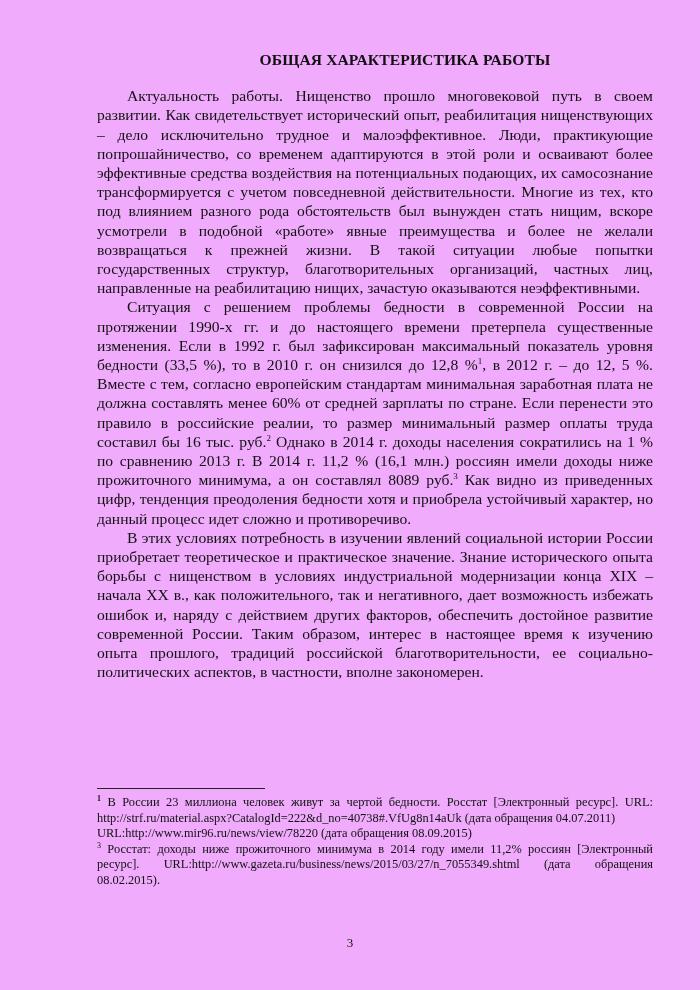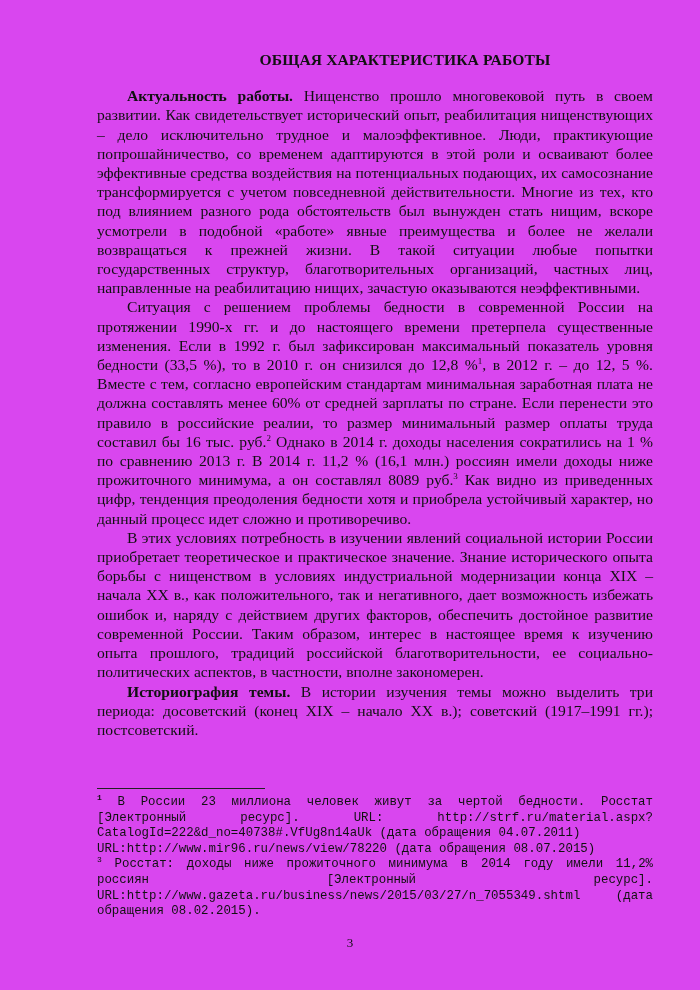--- a/index.html
+++ b/index.html
@@ -1,33 +1,33 @@
 <!DOCTYPE html>
 <html><head>
 <meta charset="utf-8">
 <style>
   html, body { margin: 0; padding: 0; background: #ffffff; }
   body { width: 700px; height: 990px; position: relative; overflow: hidden; color: #111; }
-  .page { position: absolute; left: 0; top: 0; width: 700px; height: 990px; background: #d946ef; }
+  .page { position: absolute; left: 0; top: 0; width: 700px; height: 990px; background: #f0abfc; }
   .content {
     position: absolute; left: 97px; top: 50px; width: 556px;
     font-family: "Liberation Serif", "DejaVu Serif", serif;
     font-size: 15.6px; line-height: 19.2px;
   }
   .title {
     text-align: center; font-weight: bold; font-size: 15.6px; margin: 0 0 17px 0;
     padding-left: 60px; letter-spacing: 0.1px;
   }
   p { margin: 0; text-align: justify; text-indent: 30px; }
-  .b { font-weight: bold; }
+  .b { font-weight: normal; }
   sup { font-size: 9px; line-height: 0; vertical-align: 6px; }
   .rule { position: absolute; left: 97px; top: 788px; width: 168px; height: 0; border-top: 1px solid #222; }
   .footnotes {
     position: absolute; left: 97px; top: 795px; width: 556px;
-    font-family: Liberation Mono, monospace;
+    font-family: Liberation Serif, serif;
     font-size: 12.4px; line-height: 15.6px;
   }
   .fn { text-align: justify; margin: 0; text-indent: 0; }
   .fn sup { font-size: 8px; vertical-align: 5px; }
   .fn-mark-bold { font-weight: bold; font-size: 10px; vertical-align: 4px; }
   .fn-spread { text-align: justify; text-align-last: justify; }
   .pagenum {
     position: absolute; left: 0; width: 700px; top: 935px; text-align: center;
     font-family: "Liberation Serif", "DejaVu Serif", serif; font-size: 13px;
   }
@@ -38,25 +38,24 @@
 <div class="page">
   <div class="content">
     <div class="title">ОБЩАЯ ХАРАКТЕРИСТИКА РАБОТЫ</div>
 
     <p><span class="b">Актуальность работы.</span><span> Нищенство прошло многовековой путь в своем развитии. Как свидетельствует исторический опыт, реабилитация нищенствующих – дело исключительно трудное и малоэффективное. Люди, практикующие попрошайничество, со временем адаптируются в этой роли и осваивают более эффективные средства воздействия на потенциальных подающих, их самосознание трансформируется с учетом повседневной действительности. Многие из тех, кто под влиянием разного рода обстоятельств был вынужден стать нищим, вскоре усмотрели в подобной «работе» явные преимущества и более не желали возвращаться к прежней жизни. В такой ситуации любые попытки государственных структур, благотворительных организаций, частных лиц, направленные на реабилитацию нищих, зачастую оказываются неэффективными.</span></p>
 
     <p><span>Ситуация с решением проблемы бедности в современной России на протяжении 1990-х гг. и до настоящего времени претерпела существенные изменения. Если в 1992 г. был зафиксирован максимальный показатель уровня бедности (33,5 %), то в 2010 г. он снизился до 12,8 %</span><sup>1</sup><span>, в 2012 г. – до 12, 5 %. Вместе с тем, согласно европейским стандартам минимальная заработная плата не должна составлять менее 60% от средней зарплаты по стране. Если перенести это правило в российские реалии, то размер минимальный размер оплаты труда составил бы 16 тыс. руб.</span><sup>2</sup><span> Однако в 2014 г. доходы населения сократились на 1 % по сравнению 2013 г. В 2014 г. 11,2 % (16,1 млн.) россиян имели доходы ниже прожиточного минимума, а он составлял 8089 руб.</span><sup>3</sup><span> Как видно из приведенных цифр, тенденция преодоления бедности хотя и приобрела устойчивый характер, но данный процесс идет сложно и противоречиво.</span></p>
 
     <p><span>В этих условиях потребность в изучении явлений социальной истории России приобретает теоретическое и практическое значение. Знание исторического опыта борьбы с нищенством в условиях индустриальной модернизации конца XIX – начала XX в., как положительного, так и негативного, дает возможность избежать ошибок и, наряду с действием других факторов, обеспечить достойное развитие современной России. Таким образом, интерес в настоящее время к изучению опыта прошлого, традиций российской благотворительности, ее социально-политических аспектов, в частности, вполне закономерен.</span></p>
 
-    <p><span class="b">Историография темы.</span><span> В истории изучения темы можно выделить три периода: досоветский (конец XIX – начало XX в.); советский (1917–1991 гг.); постсоветский.</span></p>
   </div>
 
   <div class="rule"></div>
 
   <div class="footnotes">
     <p class="fn"><sup class="fn-mark-bold">1</sup><span> В России 23 миллиона человек живут за чертой бедности. Росстат [Электронный ресурс]. URL: http://strf.ru/material.aspx?CatalogId=222&amp;d_no=40738#.VfUg8n14aUk (дата обращения 04.07.2011)</span></p>
-    <p class="fn"><span>URL:http://www.mir96.ru/news/view/78220 (дата обращения 08.07.2015)</span></p>
+    <p class="fn"><span>URL:http://www.mir96.ru/news/view/78220 (дата обращения 08.09.2015)</span></p>
     <p class="fn"><sup>3</sup><span> Росстат: доходы ниже прожиточного минимума в 2014 году имели 11,2% россиян [Электронный ресурс]. URL:http://www.gazeta.ru/business/news/2015/03/27/n_7055349.shtml (дата обращения 08.02.2015).</span></p>
   </div>
 
   <div class="pagenum">3</div>
 </div>
 
 </body></html>

